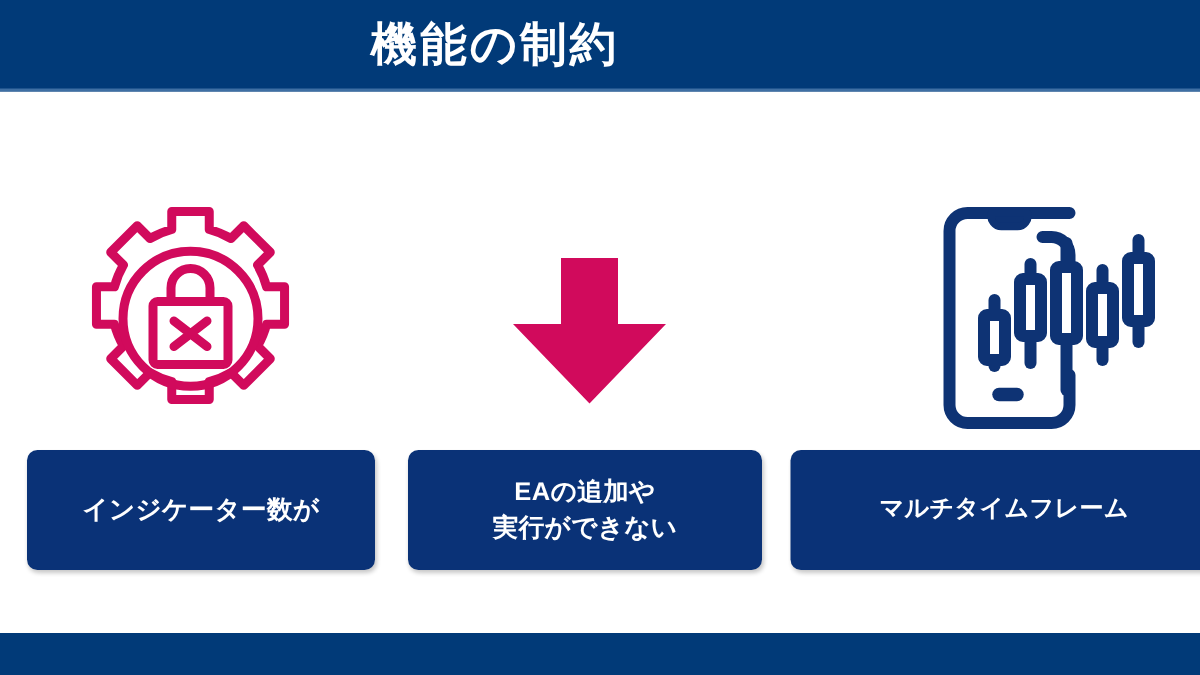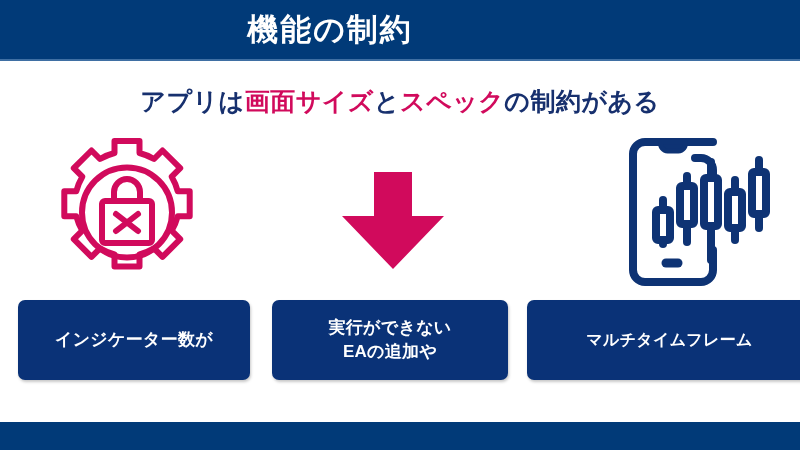--- a/index.html
+++ b/index.html
@@ -136,23 +136,20 @@
 </style>
 </head>
 <body>
 
 <div id="slide">
 
   <div class="header-bar">
     <div class="header-title">機能の制約</div>
   </div>
 
-  <div class="subtitle">
-    <span class="sub-navy">アプリは</span><span class="sub-pink">画面サイズ</span><span class="sub-navy">と</span><span class="sub-pink">スペック</span><span class="sub-navy">の制約がある</span>
-  </div>
 
   <div class="icon-row">
 
     <div class="icon-gear">
       <svg viewBox="0 0 166 155" width="166" height="155" aria-hidden="true">
         <g fill="none" stroke="#D10A5C" stroke-width="6" stroke-linecap="round" stroke-linejoin="round">
 
           <path d="M66.5 6 h25 v12 a58 58 0 0 1 14.5 6 l8.5 -8.5 l17.7 17.7 l-8.5 8.5
                    a58 58 0 0 1 6 14.5 h12 v25 h-12 a58 58 0 0 1 -6 14.5 l8.5 8.5
                    l-17.7 17.7 l-8.5 -8.5 a58 58 0 0 1 -14.5 6 v12 h-25 v-12
@@ -211,22 +208,22 @@
     </div>
   </div>
 
   <div class="box-row">
 
     <div class="info-box" id="box-1">
       <div class="line">インジケーター数が</div>
     </div>
 
     <div class="info-box" id="box-2">
+      <div class="line">EAの追加や</div>
       <div class="line">実行ができない</div>
-      <div class="line">EAの追加や</div>
     </div>
 
     <div class="info-box" id="box-3">
       <div class="line">マルチタイムフレーム</div>
     </div>
   </div>
 
   <div class="footer-bar"></div>
 
 </div>

